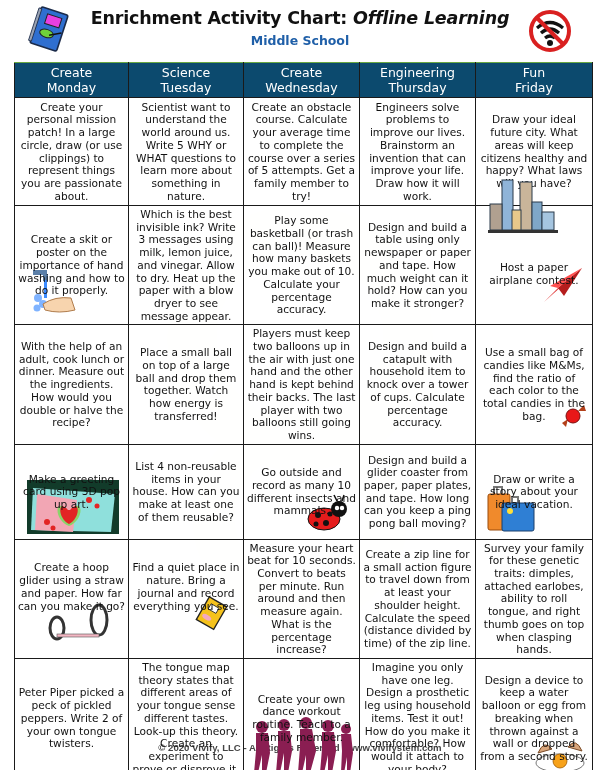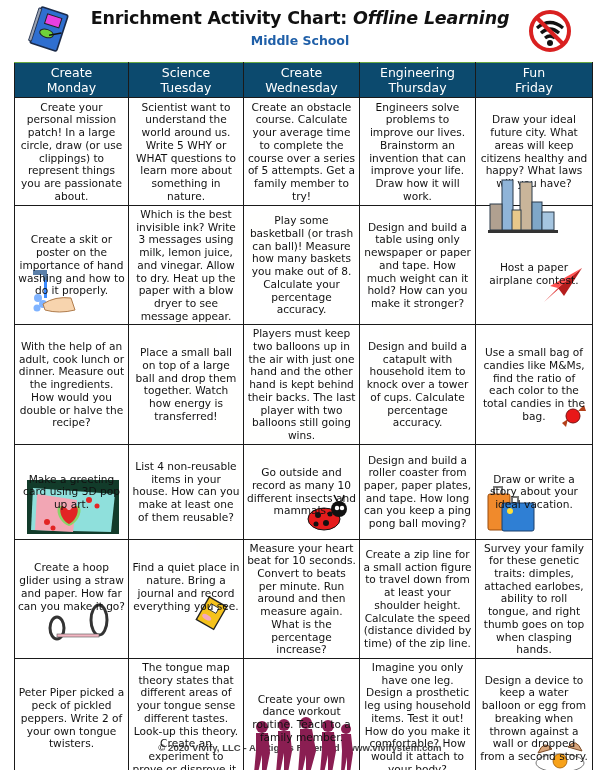--- a/index.html
+++ b/index.html
@@ -97,21 +97,21 @@
           <circle cx="9" cy="30" r="4" fill="#7fb3ff"></circle>
             <circle cx="14" cy="36" r="4" fill="#7fb3ff"></circle>
             <circle cx="8" cy="40" r="3.5" fill="#7fb3ff"></circle>
           <path d="M14 36 Q26 28 42 30 L46 42 Q30 46 16 42 Z" fill="#f7d4ae" stroke="#b07c4c" stroke-width="1"></path>
         </svg>
       </td>
       <td>
           <span class="txt">Which is the best invisible ink? Write 3 messages using milk, lemon juice, and vinegar. Allow to dry. Heat up the paper with a blow dryer to see message appear.</span>
         </td>
       <td>
-          <span class="txt">Play some basketball (or trash can ball)! Measure how many baskets you make out of 8. Calculate your percentage accuracy.</span>
+          <span class="txt">Play some basketball (or trash can ball)! Measure how many baskets you make out of 10. Calculate your percentage accuracy.</span>
         </td>
       <td>
           <span class="txt">Design and build a table using only newspaper or paper and tape. How much weight can it hold? How can you make it stronger?</span>
         </td>
       <td>
           <span class="txt" style="margin-top:18px">Host a paper airplane contest.</span>
         <svg class="img" style="left:64px;top:60px" width="44" height="40" viewBox="0 0 44 40">
           <path d="M42 2 L4 36 L18 22 Z" fill="#e03030"></path>
             <path d="M42 2 L18 22 L24 30 Z" fill="#b51d1d"></path>
             <path d="M42 2 L10 20 L18 22 Z" fill="#ff5050"></path>
@@ -169,21 +169,21 @@
             <circle cx="10" cy="31" r="2.5" fill="#111"></circle>
             <circle cx="24" cy="21" r="2.5" fill="#111"></circle>
           <circle cx="33" cy="16" r="8" fill="#111"></circle>
             <circle cx="31" cy="15" r="2.2" fill="#fff"></circle>
             <circle cx="36" cy="15" r="2.2" fill="#fff"></circle>
           <line x1="31" y1="8" x2="28" y2="2" stroke="#111" stroke-width="1.5"></line>
             <line x1="36" y1="8" x2="38" y2="2" stroke="#111" stroke-width="1.5"></line>
         </svg>
       </td>
       <td>
-          <span class="txt">Design and build a roller coaster from paper, paper plates, and tape. How long can you keep a ping pong ball moving?</span>
+          <span class="txt">Design and build a glider coaster from paper, paper plates, and tape. How long can you keep a ping pong ball moving?</span>
         </td>
       <td class="top">
           <span class="txt">Draw or write a story about your ideal vacation.</span>
         <svg class="img" style="left:10px;top:40px" width="50" height="50" viewBox="0 0 50 50">
           <rect x="8" y="2" width="8" height="8" fill="none" stroke="#777" stroke-width="2"></rect>
           <rect x="2" y="9" width="22" height="36" rx="2" fill="#f08a2c" stroke="#9a4b0a" stroke-width="1"></rect>
           <rect x="26" y="12" width="6" height="6" fill="none" stroke="#777" stroke-width="2"></rect>
           <rect x="16" y="18" width="32" height="28" rx="2" fill="#2f7fd4" stroke="#1a3f6a" stroke-width="1"></rect>
           <circle cx="24" cy="26" r="3" fill="#ffdf3a"></circle>
         </svg>

